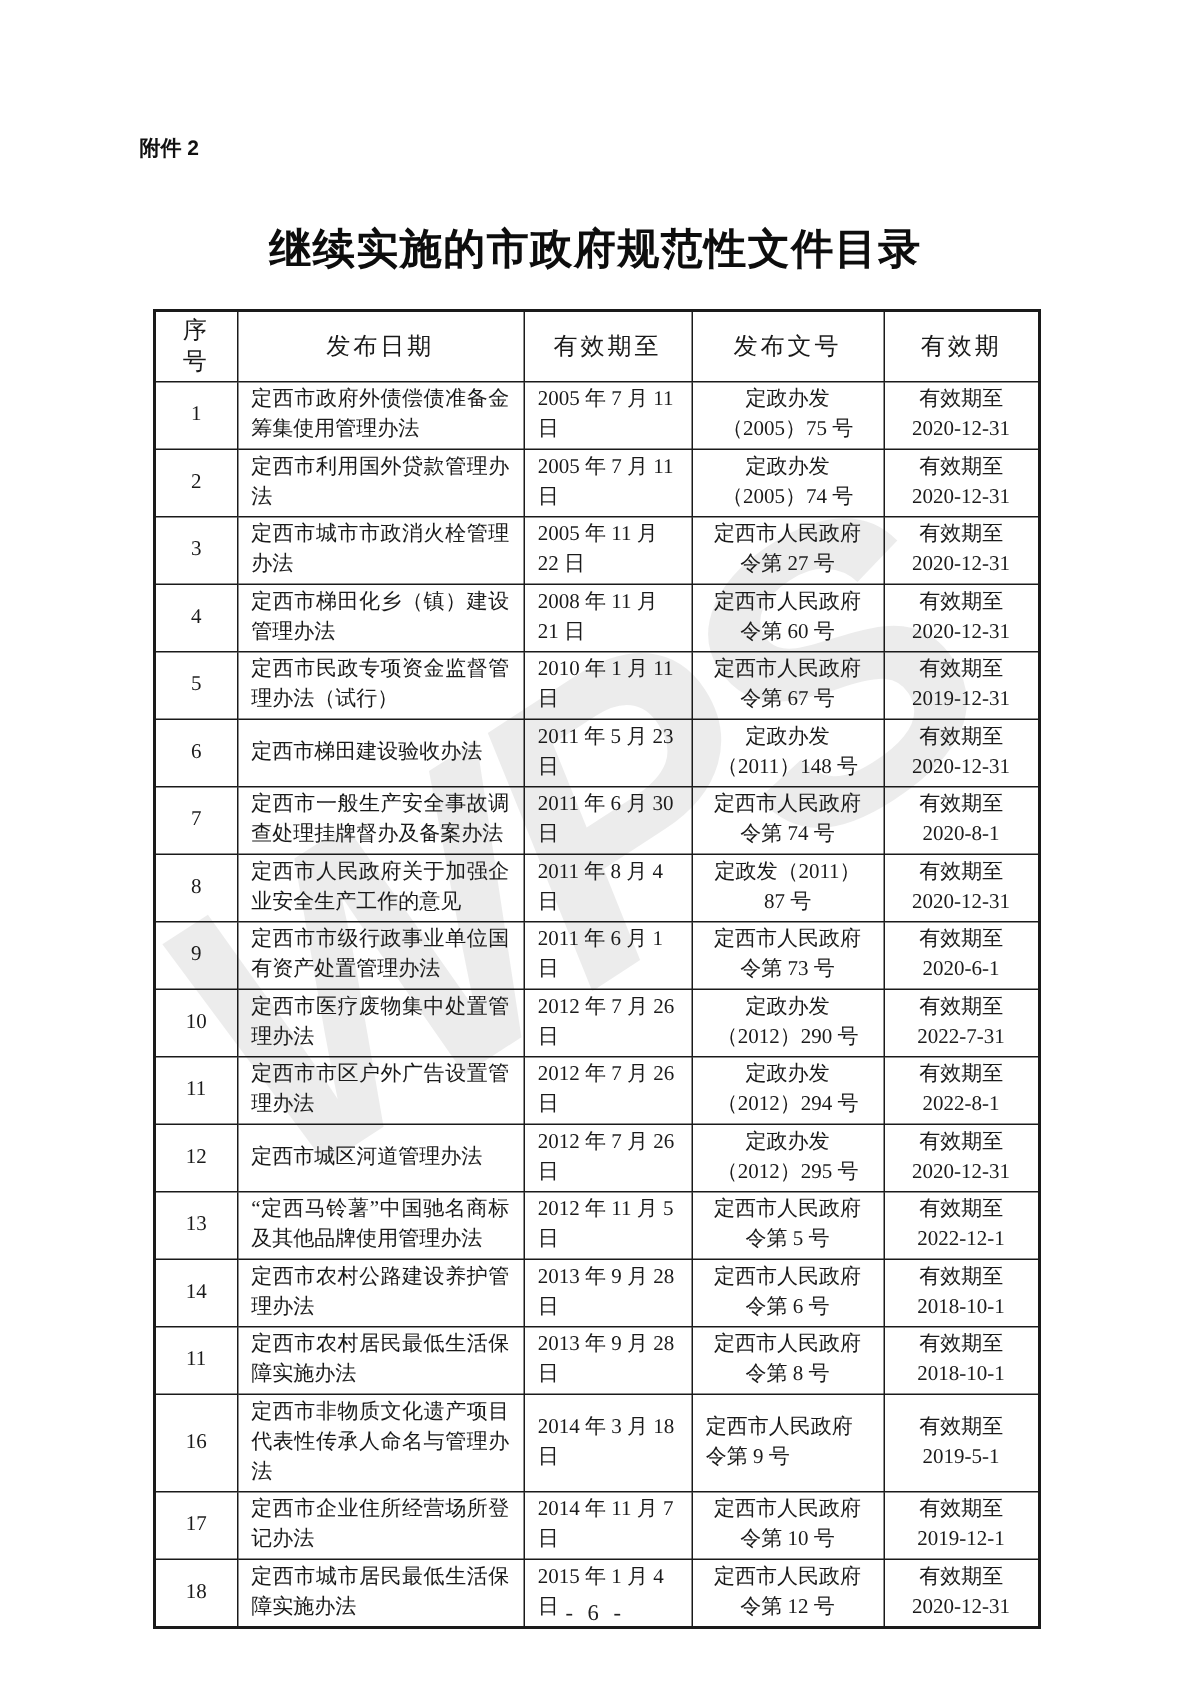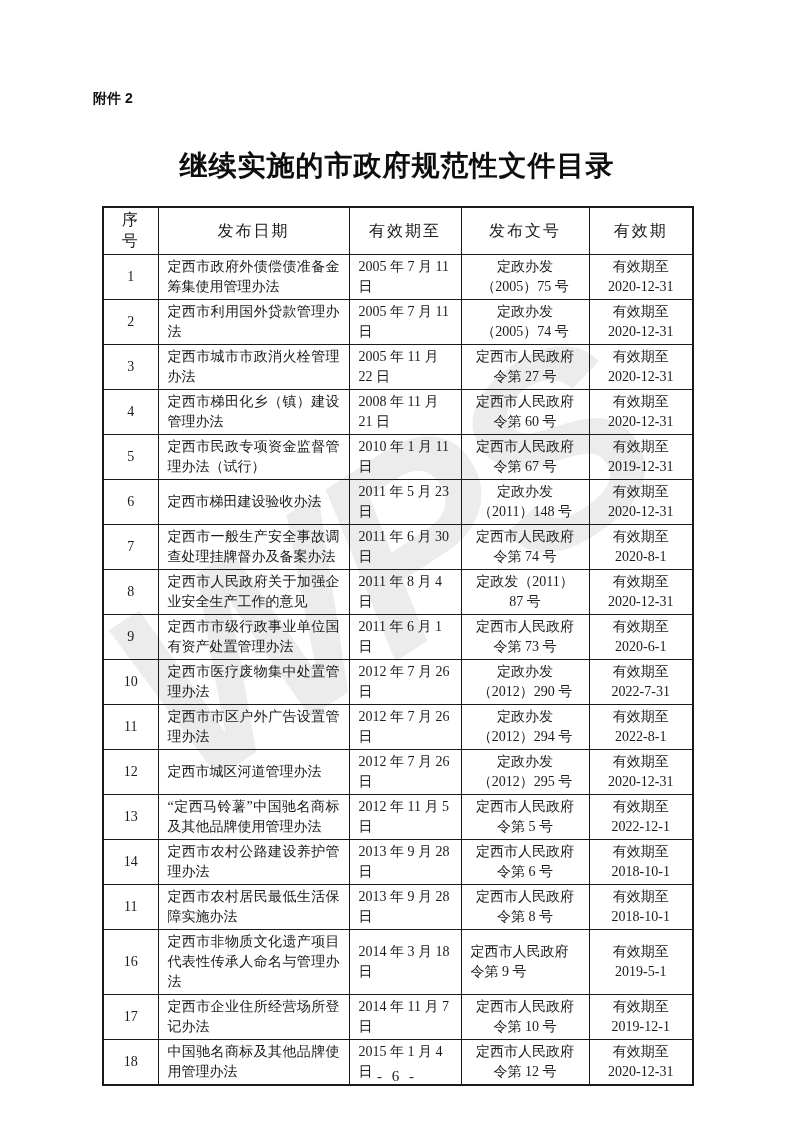--- a/index.html
+++ b/index.html
@@ -303,21 +303,21 @@
     <td class="col-no">17</td>
     <td class="col-name">定西市企业住所经营场所登记办法</td>
     <td class="col-date">2014 年 11 月 7 日</td>
     <td class="col-doc">定西市人民政府
 令第 10 号</td>
     <td class="col-validity">有效期至
 2019-12-1</td>
   </tr>
           <tr class="data-row">
     <td class="col-no">18</td>
-    <td class="col-name">中国驰名商标及其他品牌使用管理办法</td>
+    <td class="col-name">定西市城市居民最低生活保障实施办法</td>
     <td class="col-date">2015 年 1 月 4 日</td>
     <td class="col-doc">定西市人民政府
 令第 12 号</td>
     <td class="col-validity">有效期至
 2020-12-31</td>
   </tr>
         </tbody>
     </table>
 
     <div class="page-number">- 6 -</div>

